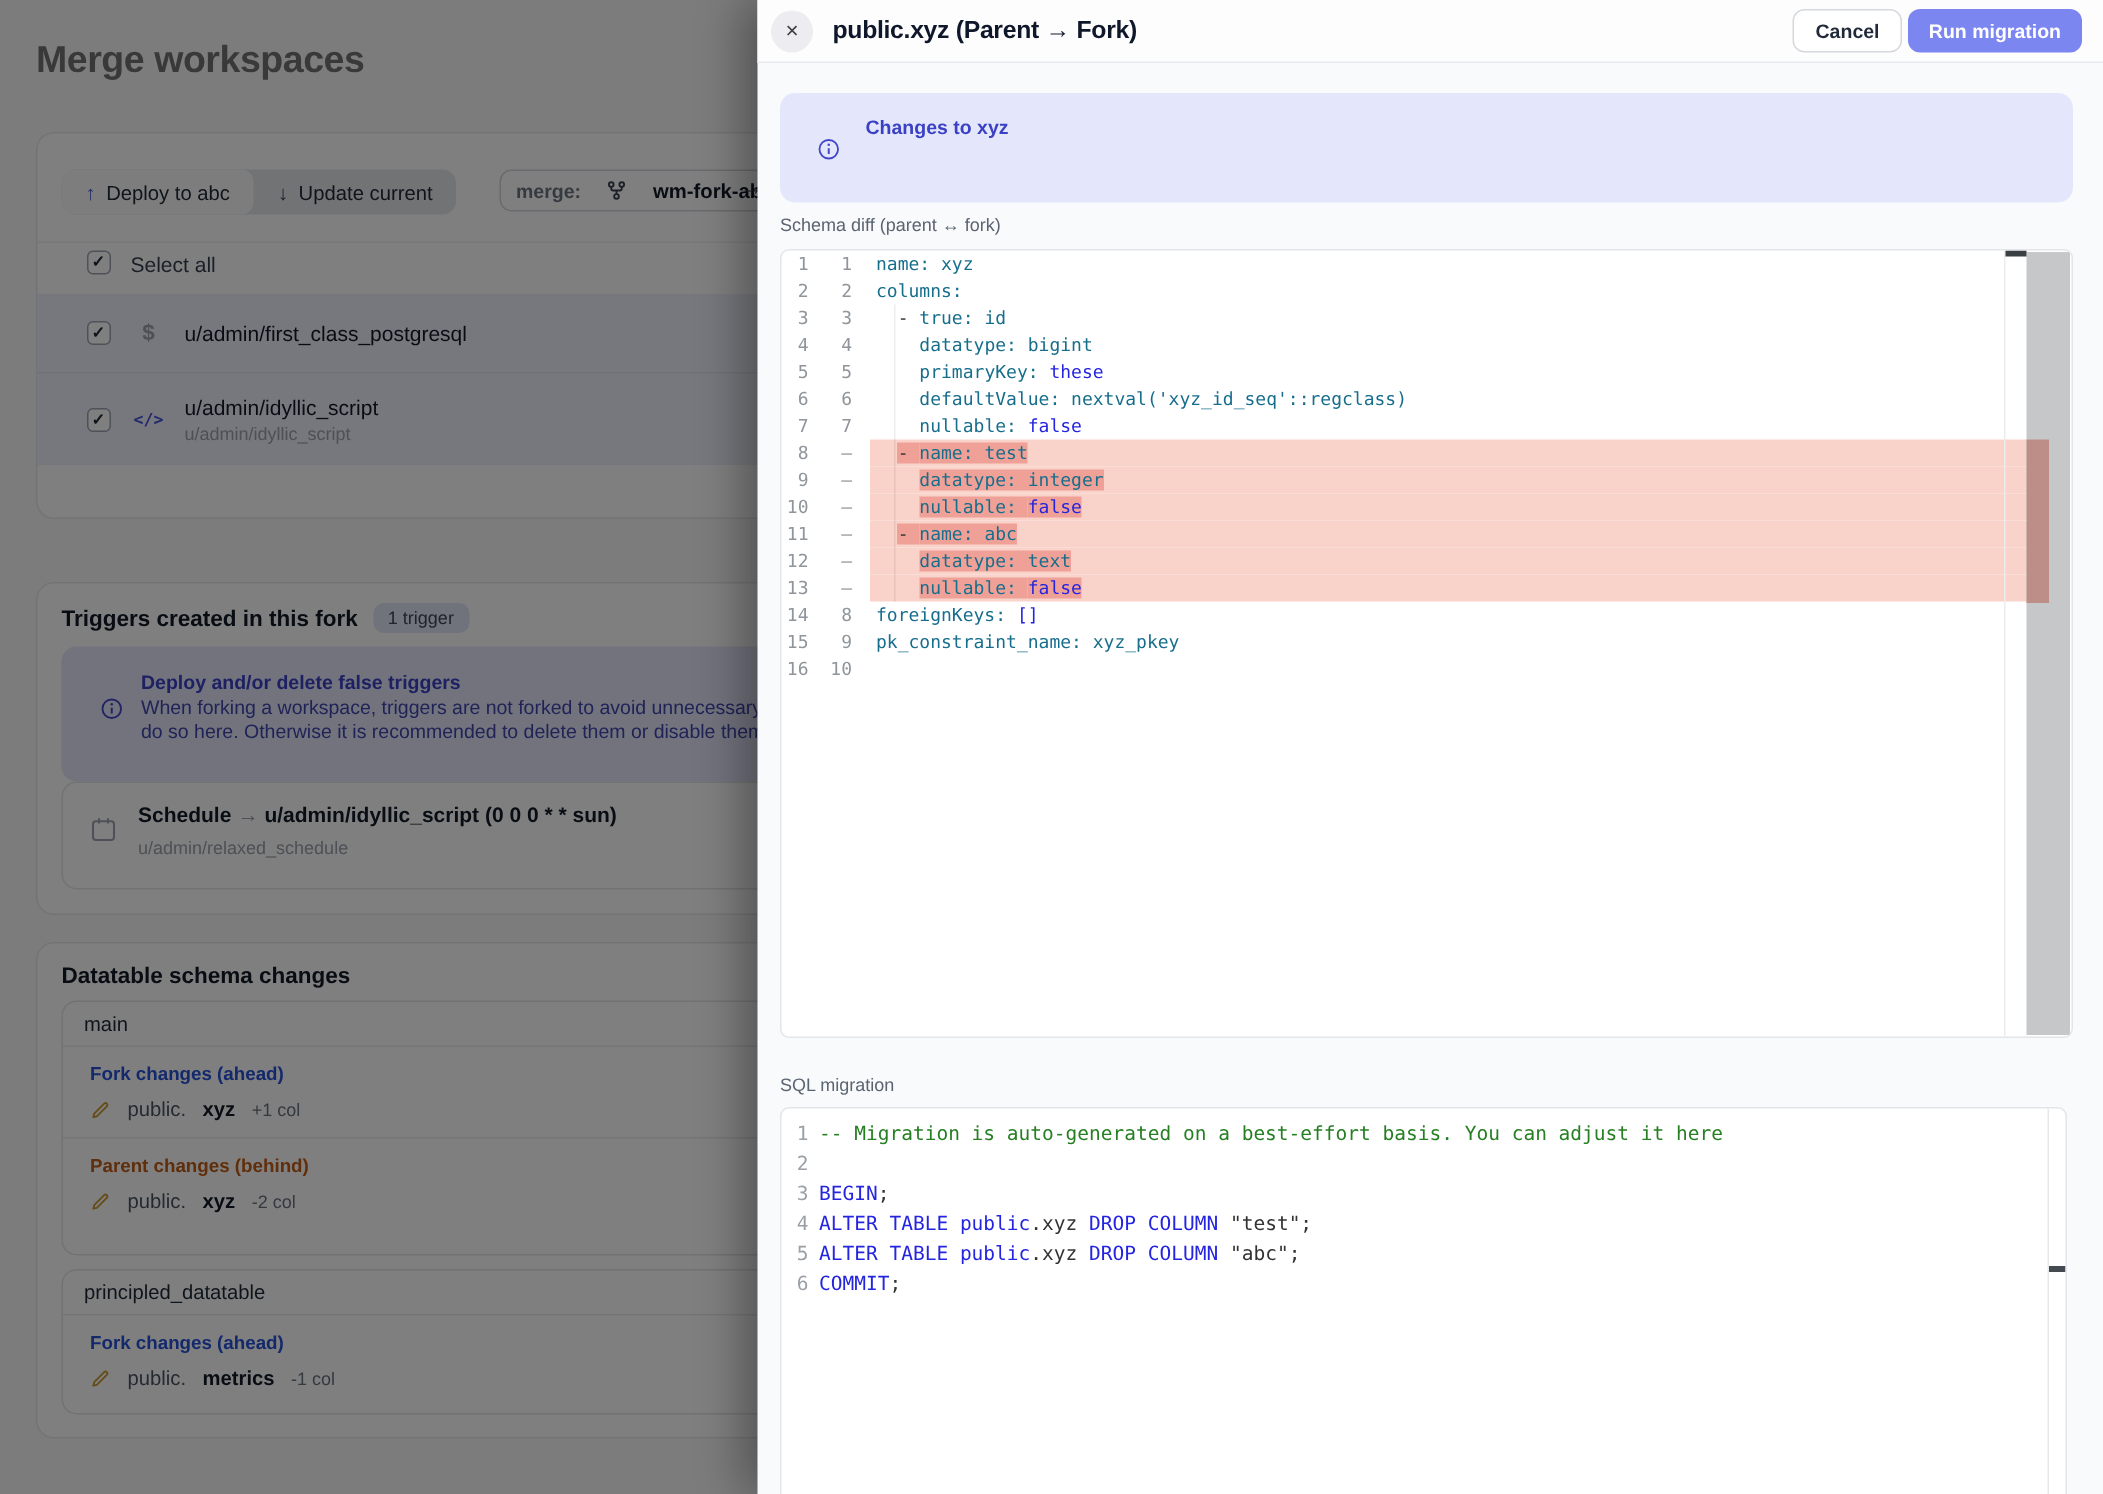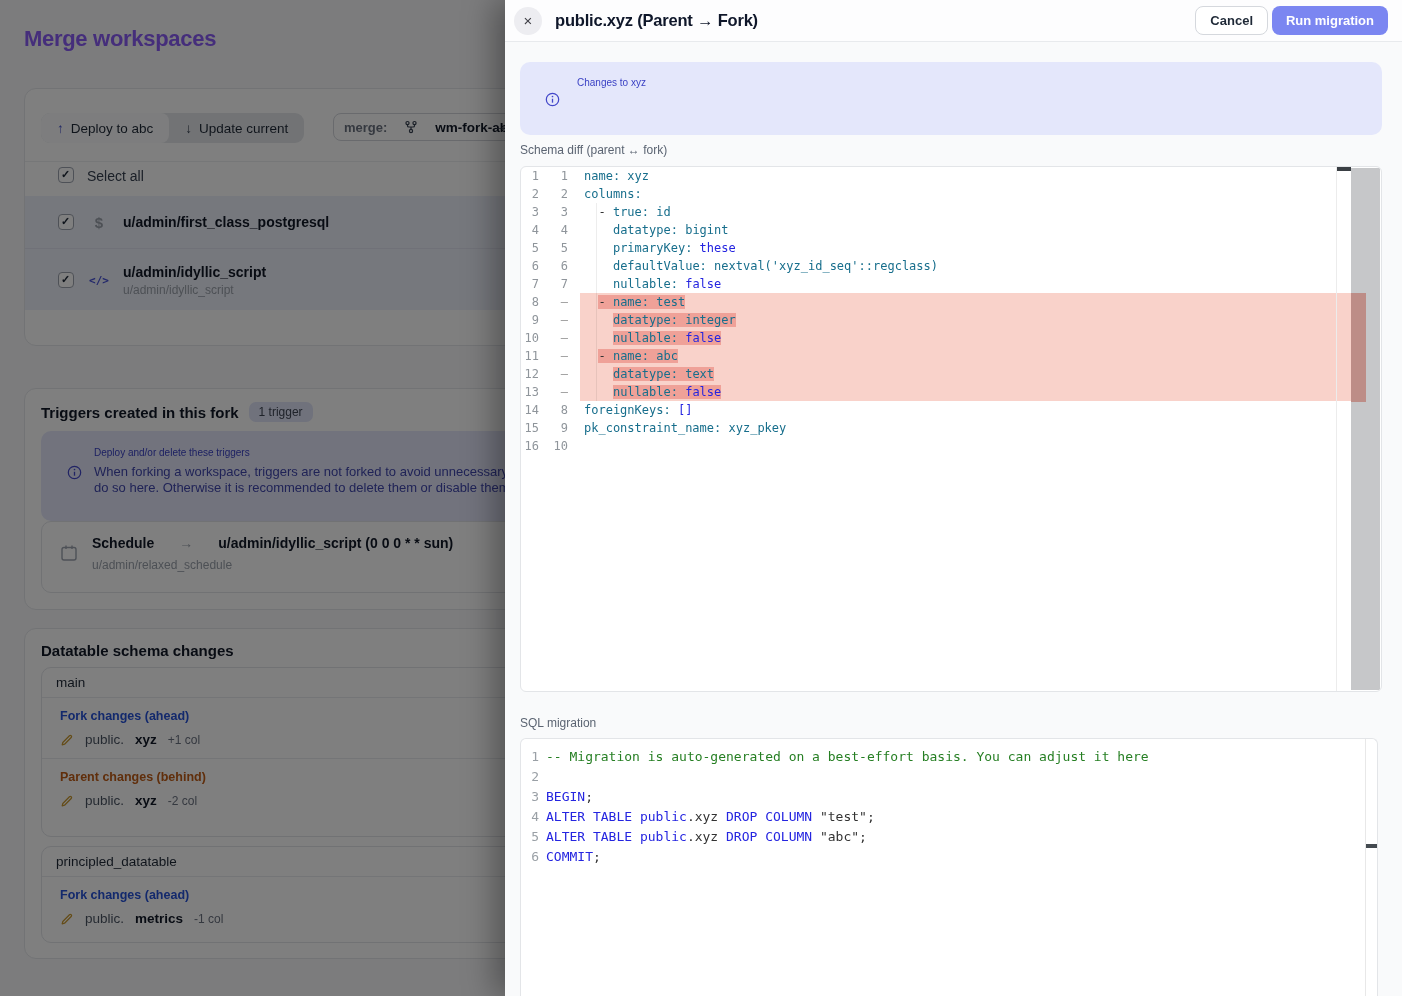--- a/index.html
+++ b/index.html
@@ -2,21 +2,21 @@
 <html style="--accent: #7b86f1; --banner-bg: #e4e7fb; --banner-title: #3a41c4; --banner-text: #4046ad; --code-key: #176e8c; --code-blue: #2525e0; --code-comment: #267f23; --code-default: #333333; --del-line: #f9d2ca; --del-inline: #efa198; --fork-ahead: #2652d9; --parent-behind: #c05d17;"><head>
 <meta charset="utf-8">
 <style>
   * { margin:0; padding:0; box-sizing:border-box; }
   html,body { width:1402px; height:996px; overflow:hidden; }
   body { font-family:"Liberation Sans", sans-serif; background:#f8f9fa; }
   #screen { position:relative; width:1402px; height:996px; overflow:hidden; background:#f8f9fa; }
 
   
   #bg-page { position:absolute; inset:0; background:#f8f9fa; }
-  .page-title { position:absolute; left:24px; top:26px; font-size:22px; font-weight:700; color:#8b5cf6; letter-spacing:-0.3px; }
+  .page-title { position:absolute; left:24px; top:26px; font-size:25px; font-weight:700; color:#737373; letter-spacing:-0.3px; }
   .card { position:absolute; left:24px; width:1340px; background:#fff; border:1px solid #e5e7eb; border-radius:12px; }
   #card-merge { top:88px; height:258px; }
   .seg-wrap { position:absolute; left:16px; top:24px; height:30px; display:inline-flex; background:#e4e6ea; border-radius:9px; overflow:hidden; }
   .seg { display:inline-flex; align-items:center; gap:7px; padding:0 16px; font-size:13.5px; font-weight:500; color:#1f2937; cursor:pointer; }
   .seg.active { background:#fafbfc; border-radius:8px; }
   .arrow-up { color:#4956cc; font-weight:700; }
   .arrow-dn { color:#374151; font-weight:700; }
   .merge-badge { position:absolute; left:308px; top:24px; height:28px; display:inline-flex; align-items:center; gap:17px; padding:0 10px; border:1px solid #d2d5db; border-radius:8px; background:#fff; }
   .merge-label { font-size:13px; font-weight:600; color:#6b7280; }
   .merge-value { font-size:13.5px; font-weight:700; color:#111827; }
@@ -26,32 +26,32 @@
   .cbx::after { content:"✓"; position:absolute; left:2px; top:0px; font-size:11px; font-weight:700; color:#1f2937; }
   .selall-label { position:absolute; left:62px; top:79px; font-size:14px; color:#374151; }
   #bg-rows { position:absolute; left:0; right:0; top:107px; }
   .bg-row { position:relative; background:#edf0fa; border-top:1px solid #e0e3f0; }
   .bg-row:first-child { border-top:none; }
   .bg-row .cbx { left:33px; top:50%; margin-top:-8px; }
   .row-icon { position:absolute; left:62px; top:50%; transform:translateY(-50%); width:24px; text-align:center; }
   .dollar-glyph { font-size:15px; font-weight:600; color:#9aa1ab; }
   .code-glyph { font-family:"DejaVu Sans Mono",monospace; font-size:11px; font-weight:700; color:#4550d6; }
   .row-text { position:absolute; left:98px; top:50%; transform:translateY(-50%); }
-  .row-title { font-size:14px; font-weight:700; color:#111827; }
+  .row-title { font-size:14px; font-weight:400; color:#111827; }
   .row-sub { font-size:12px; color:#9aa1ab; margin-top:3px; }
 
   #card-triggers { top:388px; height:222px; }
   .section-heading { position:absolute; left:16px; top:13px; font-size:15px; font-weight:700; color:#111827; display:flex; align-items:center; gap:10px; }
   .pill { font-size:12px; font-weight:500; color:#3f4654; background:#e0e4f9; padding:3px 10px; border-radius:7px; }
   .info-box { position:absolute; left:16px; top:42px; width:1308px; height:90px; background:var(--banner-bg); border-radius:10px; }
   .info-icon { position:absolute; width:15px; height:15px; }
-  .info-title { position:absolute; font-size:10px; font-weight:400; color:var(--banner-title); }
+  .info-title { position:absolute; font-size:13px; font-weight:700; color:var(--banner-title); }
   .info-line { position:absolute; font-size:13px; color:var(--banner-text); white-space:nowrap; }
   .schedule-card { position:absolute; left:16px; top:132px; width:1308px; height:72px; border:1px solid #e2e4e8; border-radius:10px; background:#fff; }
-  .sched-line { position:absolute; left:50px; top:13px; display:flex; align-items:center; gap:25px; font-size:14px; }
+  .sched-line { position:absolute; left:50px; top:13px; display:flex; align-items:center; gap:4px; font-size:14px; }
   .sched-label, .sched-target { font-weight:700; color:#111827; }
   .sched-arrow { color:#9aa1ab; }
   .sched-sub { position:absolute; left:50px; top:36px; font-size:12px; color:#9aa1ab; }
   .cal-icon { position:absolute; left:18px; top:22px; }
 
   #card-schema { top:628px; height:331px; }
   .group-card { position:absolute; left:16px; width:1308px; border:1px solid #e2e4e8; border-radius:10px; background:#fff; overflow:hidden; }
   .group-name { height:30px; line-height:30px; padding-left:14px; font-size:13.5px; color:#1f2937; border-bottom:1px solid #e8eaee; }
   .kind { margin:11px 0 0 18px; font-size:12.5px; font-weight:700; }
   .kind.blue { color:var(--fork-ahead); }
@@ -170,21 +170,21 @@
       <div class="section-heading">
         <span>Triggers created in this fork</span>
         <span class="pill">1 trigger</span>
       </div>
       <div class="info-box">
         <svg class="info-icon" style="left:26px; top:34px;" width="15" height="15" viewBox="0 0 16 16">
           <circle cx="8" cy="8" r="6.6" fill="none" stroke="#4247c9" stroke-width="1.3"></circle>
           <line x1="8" y1="7.2" x2="8" y2="11.4" stroke="#4247c9" stroke-width="1.4"></line>
           <circle cx="8" cy="4.8" r="0.9" fill="#4247c9"></circle>
         </svg>
-        <div class="info-title" style="left:53px; top:16px;">Deploy and/or delete these triggers</div>
+        <div class="info-title" style="left:53px; top:16px;">Deploy and/or delete false triggers</div>
         <div class="info-line" style="left:53px; top:33px;">When forking a workspace, triggers are not forked to avoid unnecessary</div>
         <div class="info-line" style="left:53px; top:49px;">do so here. Otherwise it is recommended to delete them or disable them.</div>
       </div>
       <div class="schedule-card">
         <svg class="cal-icon" width="18" height="18" viewBox="0 0 18 18">
           <rect x="2" y="3.5" width="14" height="12.5" rx="2" fill="none" stroke="#9ca3af" stroke-width="1.4"></rect>
           <line x1="6" y1="1.5" x2="6" y2="5" stroke="#9ca3af" stroke-width="1.4"></line>
           <line x1="12" y1="1.5" x2="12" y2="5" stroke="#9ca3af" stroke-width="1.4"></line>
         </svg>
         <div class="sched-line">

